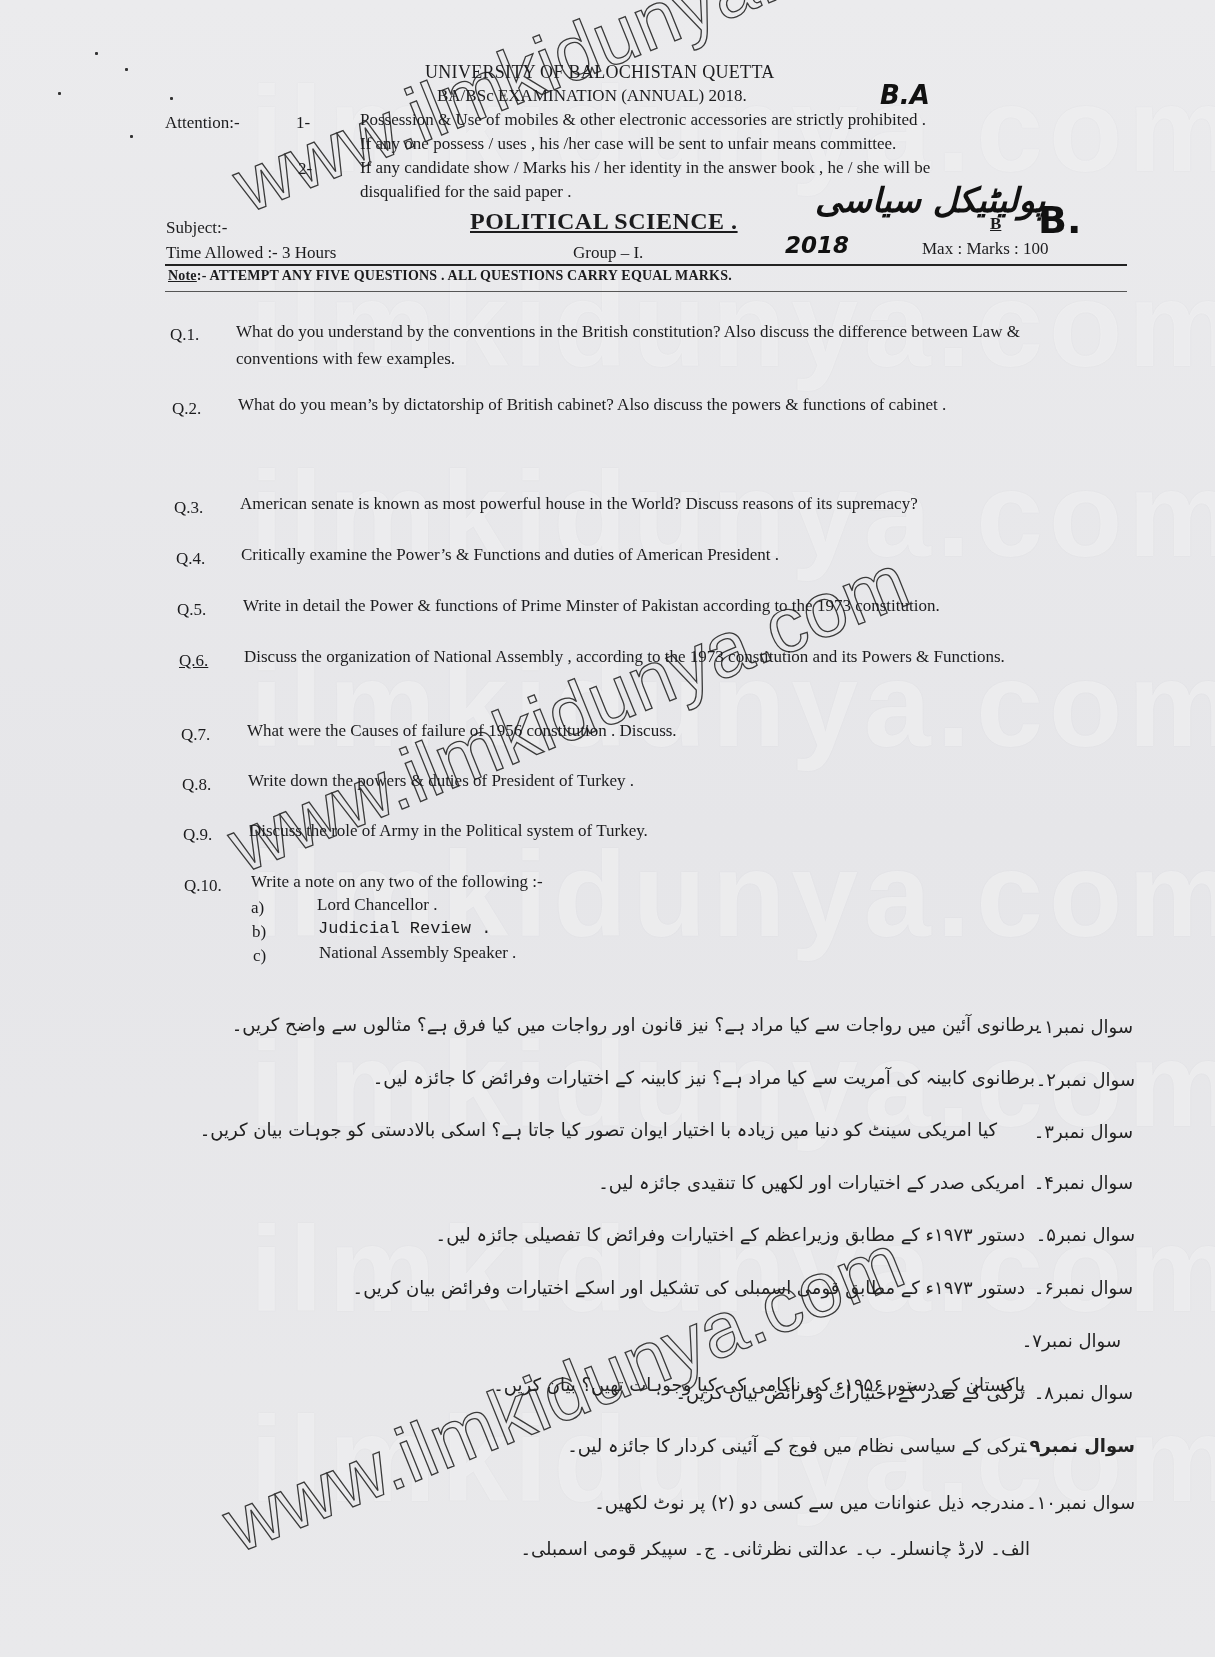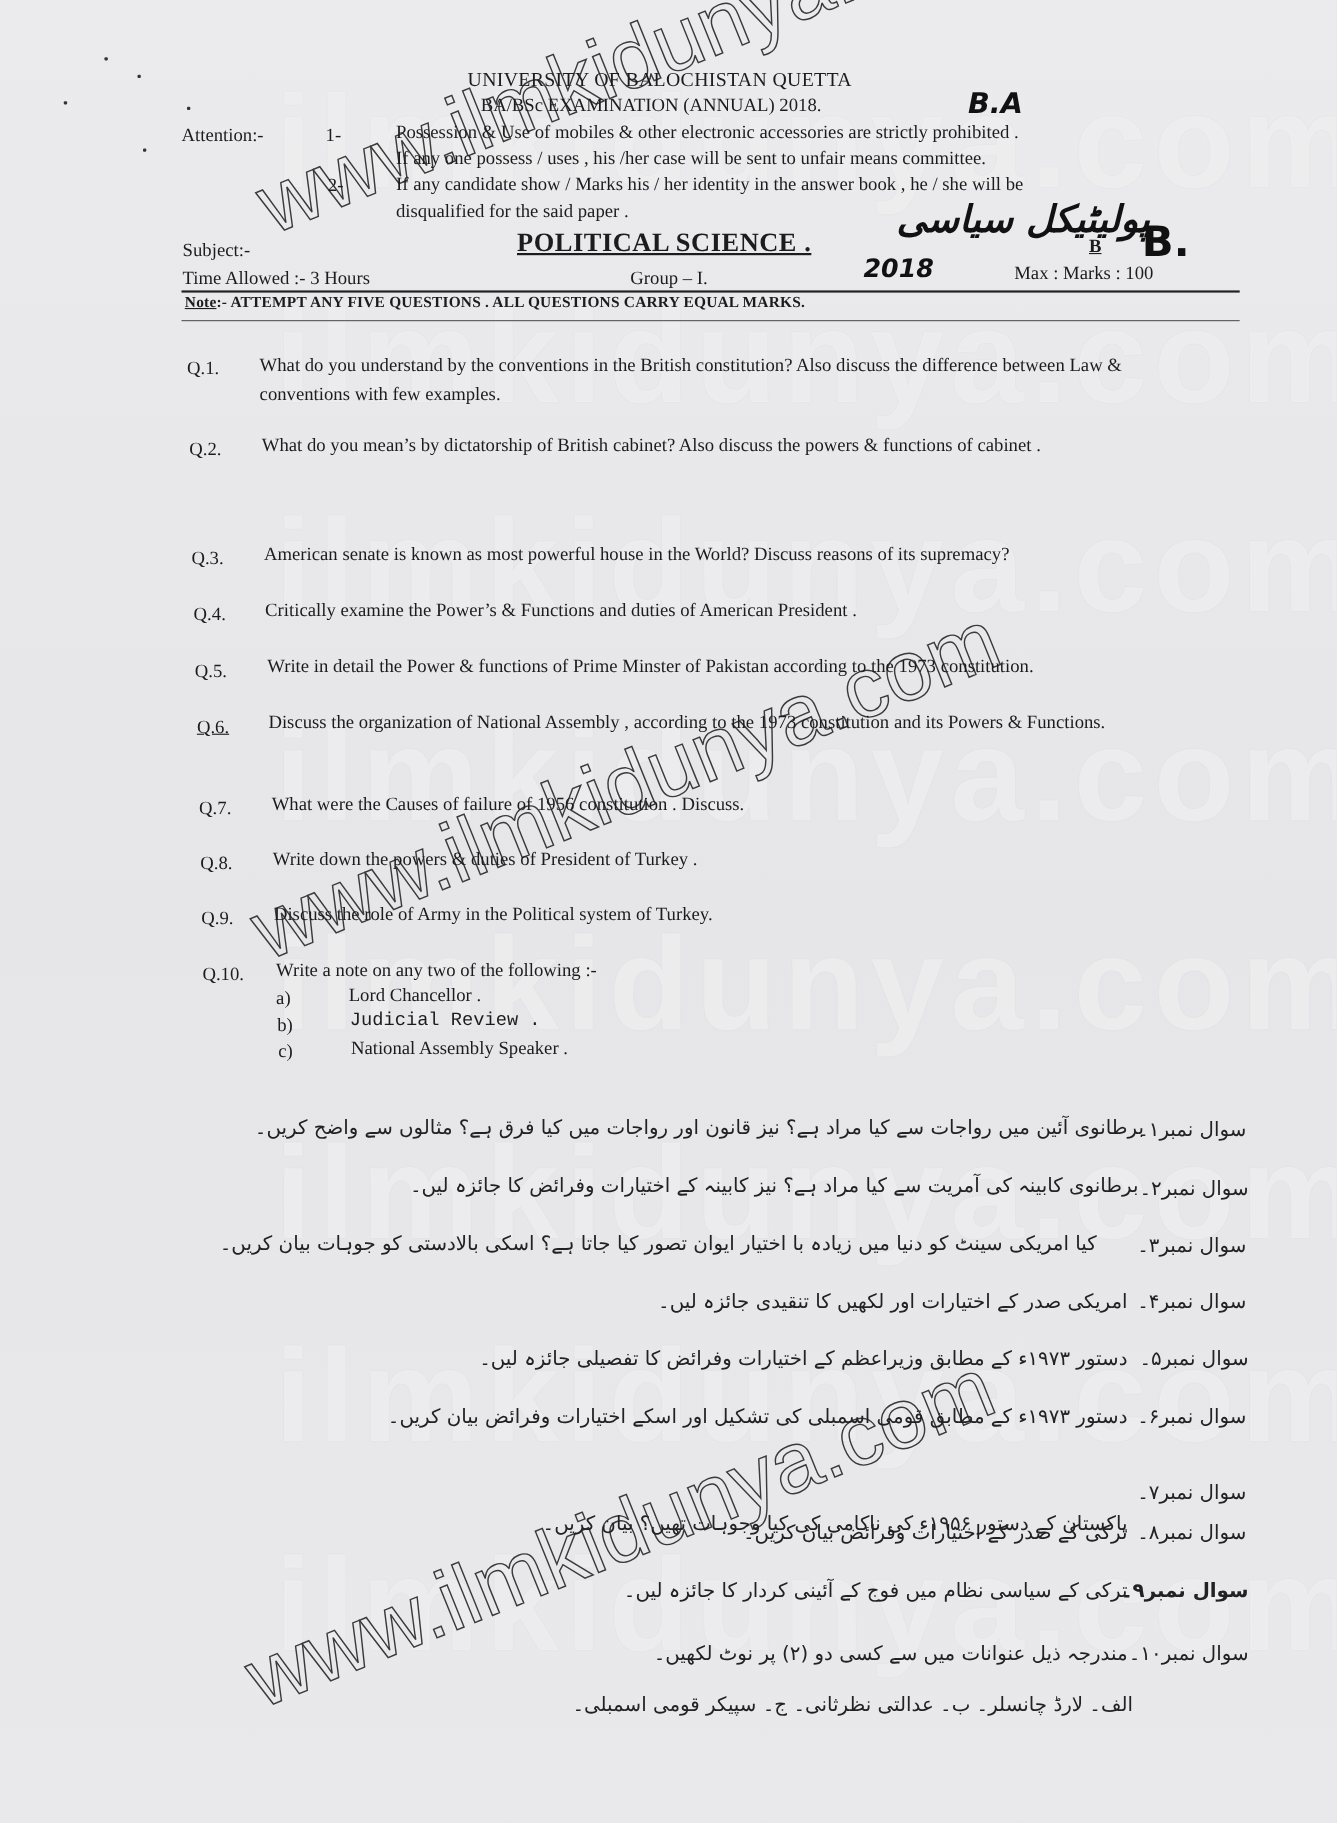--- a/index.html
+++ b/index.html
@@ -187,21 +187,21 @@
 
     <div class="abs urdu-label" style="right:82px; top:1172px;">سوال نمبر۴۔</div>
     <div class="abs urdu" style="right:190px; top:1172px;">امریکی صدر کے اختیارات اور لکھیں کا تنقیدی جائزہ لیں۔</div>
 
     <div class="abs urdu-label" style="right:80px; top:1224px;">سوال نمبر۵۔</div>
     <div class="abs urdu" style="right:190px; top:1224px;">دستور ۱۹۷۳ء کے مطابق وزیراعظم کے اختیارات وفرائض کا تفصیلی جائزہ لیں۔</div>
 
     <div class="abs urdu-label" style="right:82px; top:1277px;">سوال نمبر۶۔</div>
     <div class="abs urdu" style="right:190px; top:1277px;">دستور ۱۹۷۳ء کے مطابق قومی اسمبلی کی تشکیل اور اسکے اختیارات وفرائض بیان کریں۔</div>
 
-    <div class="abs urdu-label" style="right:82px; top:1330px;margin-top:16px;">سوال نمبر۷۔</div>
+    <div class="abs urdu-label" style="right:94px; top:1330px;">سوال نمبر۷۔</div>
     <div class="abs urdu" style="right:190px; top:1330px;margin-top:44px;">پاکستان کے دستور ۱۹۵۶ء کی ناکامی کی کیا وجوہات تھیں؟ بیان کریں۔</div>
 
     <div class="abs urdu-label" style="right:82px; top:1382px;">سوال نمبر۸۔</div>
     <div class="abs urdu" style="right:190px; top:1382px;">ترکی کے صدر کے اختیارات وفرائض بیان کریں۔</div>
 
     <div class="abs urdu-label" style="right:80px; top:1435px;font-weight:bold;">سوال نمبر۹۔</div>
     <div class="abs urdu" style="right:190px; top:1435px;">ترکی کے سیاسی نظام میں فوج کے آئینی کردار کا جائزہ لیں۔</div>
 
     <div class="abs urdu-label" style="right:80px; top:1492px;">سوال نمبر۱۰۔</div>
     <div class="abs urdu" style="right:190px; top:1492px;">مندرجہ ذیل عنوانات میں سے کسی دو (۲) پر نوٹ لکھیں۔</div>

